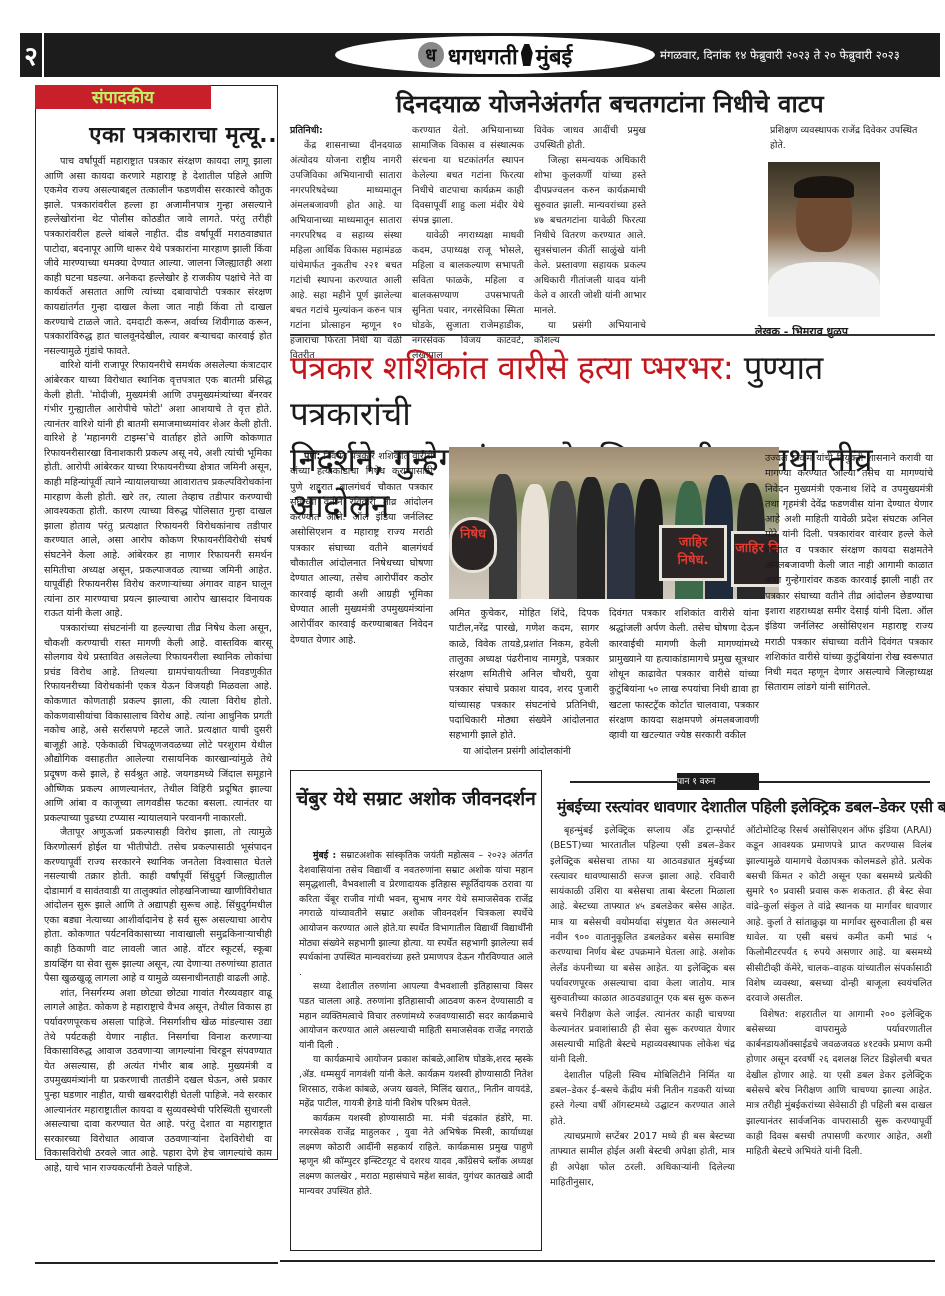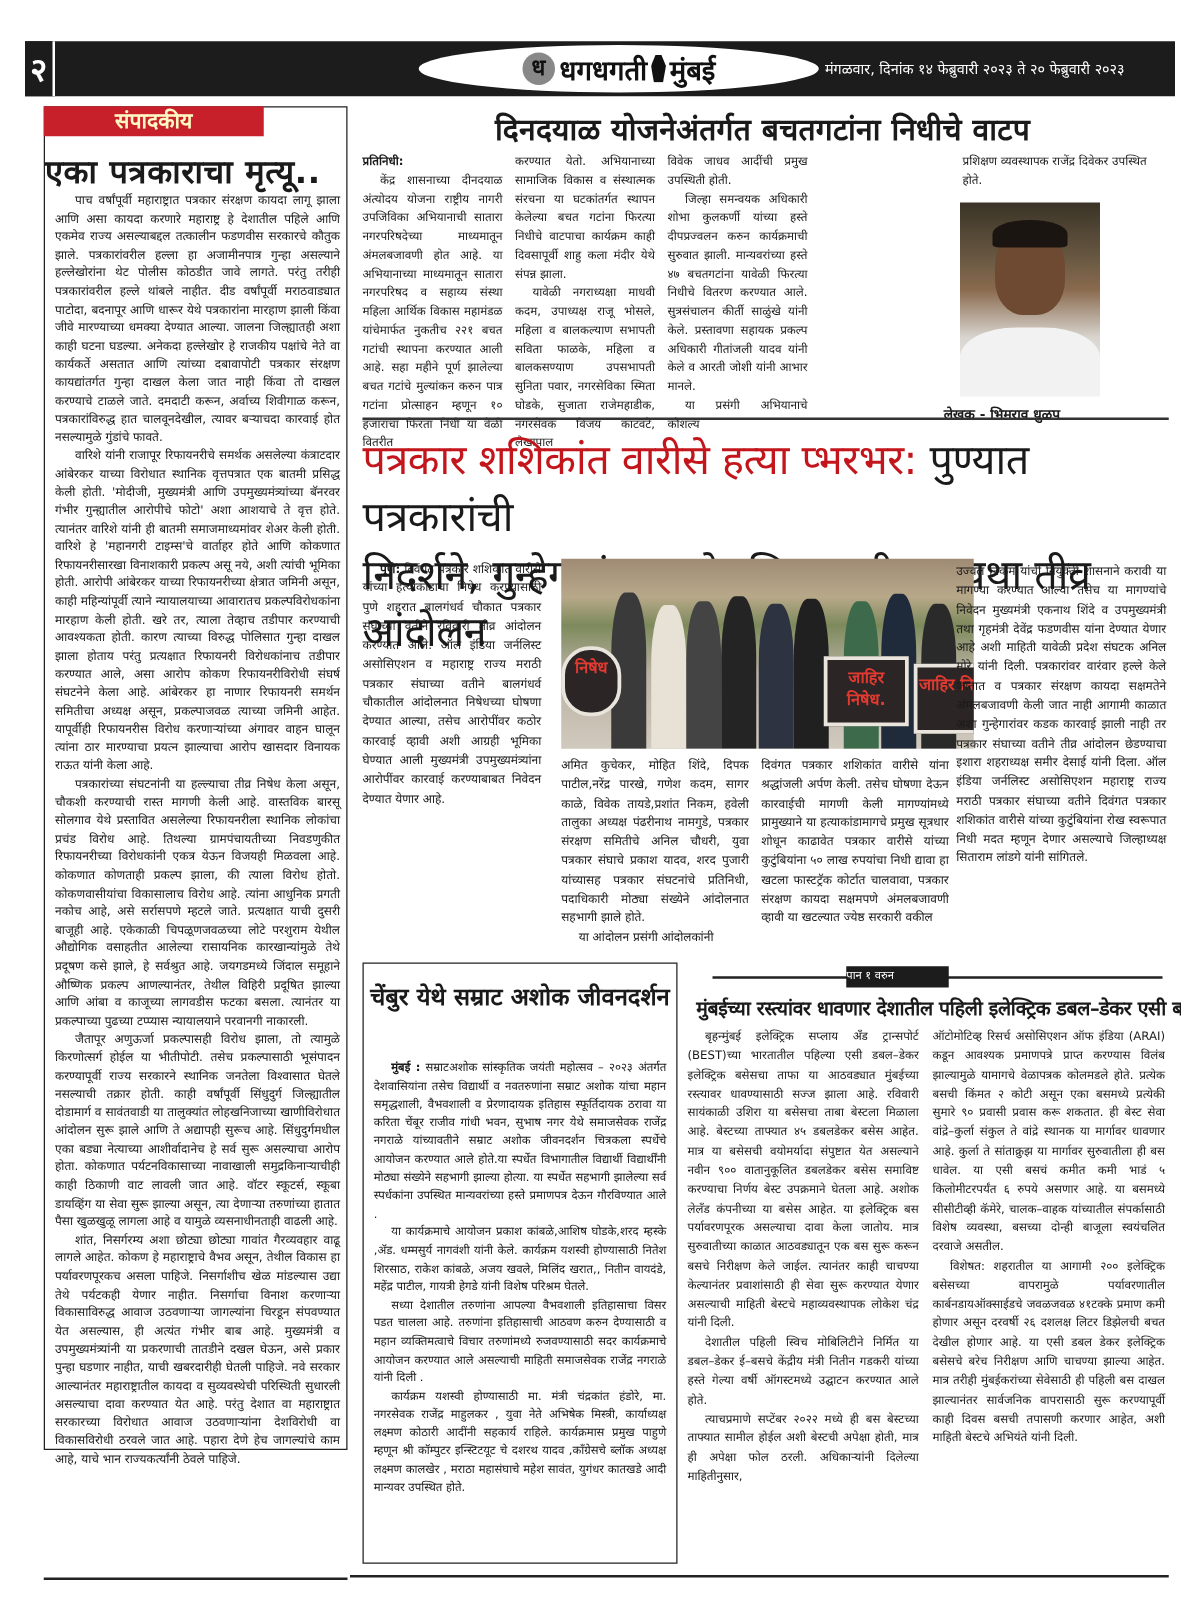--- a/index.html
+++ b/index.html
@@ -9,22 +9,22 @@
   
   .masthead { position: absolute; left: 20px; top: 33px; width: 920px; height: 44px; background: #1c1c1c; display: flex; align-items: center; }
   .page-no { width: 22px; height: 44px; background: #1c1c1c; color: #fff; font-weight: bold; font-size: 26px; display: flex; align-items: center; justify-content: center; border-right: 2px solid #fff; width: 24px; }
   .logo-oval { position: absolute; left: 315px; top: 3px; width: 320px; height: 38px; background: #fff; border-radius: 50%; display: flex; align-items: center; justify-content: center; font-family: "DejaVu Serif", serif; font-weight: bold; font-size: 22px; color: #111; }
   .logo-oval .logo-dha { display: inline-block; width: 26px; height: 26px; border-radius: 50%; background: #888; color: #111; text-align: center; line-height: 26px; margin-right: 4px; font-size: 18px; }
   .logo-oval .logo-hand { display: inline-block; width: 12px; height: 22px; background: #111; margin: 0 3px; clip-path: polygon(30% 0,70% 0,100% 40%,80% 100%,20% 100%,0 40%); }
   .issue-date { position: absolute; left: 640px; top: 0; height: 44px; line-height: 44px; color: #fff; font-size: 11.5px; white-space: nowrap; }
 
   
   .editorial { position: absolute; left: 35px; top: 85px; width: 243px; height: 1075px; border: 1.5px solid #222; }
-  .editorial-tag { position: absolute; left: -1px; top: -1px; width: 176px; height: 24px; background: #c8202a; color: #fef9c3; font-weight: bold; font-size: 17px; text-align: center; line-height: 24px; }
-  .editorial-title { position: absolute; left: 0; top: 32px; width: 100%; text-align: left; font-size: 26px; font-weight: bold; letter-spacing: 0.5px; }
+  .editorial-tag { position: absolute; left: -1px; top: -1px; width: 176px; height: 24px; background: #c8202a; color: #bef264; font-weight: bold; font-size: 17px; text-align: center; line-height: 24px; }
+  .editorial-title { position: absolute; left: 0; top: 32px; width: 100%; text-align: right; font-size: 22px; font-weight: bold; letter-spacing: 0.5px; }
   .editorial-body { position: absolute; left: 8px; top: 68px; width: 228px; font-size: 9.6px; line-height: 14.6px; text-align: justify; }
   .editorial-body p { text-indent: 16px; }
   .rule-left { position: absolute; left: 35px; top: 1262px; width: 243px; height: 2px; background: #222; }
 
   
   .top-headline { position: absolute; left: 290px; top: 86px; width: 640px; text-align: center; font-size: 24px; font-weight: bold; letter-spacing: 0.2px; }
   .top-cols { position: absolute; left: 290px; top: 122px; width: 470px; display: flex; gap: 10px; }
   .top-col { width: 112px; font-size: 9.4px; line-height: 15px; text-align: justify; }
   .top-col p { text-indent: 14px; }
   .top-col .dateline { font-weight: bold; text-indent: 0; }
@@ -147,31 +147,31 @@
 </div>
 <div class="pune-col3">दिवंगत पत्रकार शशिकांत वारीसे यांना श्रद्धांजली अर्पण केली. तसेच घोषणा देऊन कारवाईची मागणी केली मागण्यांमध्ये प्रामुख्याने या हत्याकांडामागचे प्रमुख सूत्रधार शोधून काढावेत पत्रकार वारीसे यांच्या कुटुंबियांना ५० लाख रुपयांचा निधी द्यावा हा खटला फास्टट्रॅक कोर्टात चालवावा, पत्रकार संरक्षण कायदा सक्षमपणे अंमलबजावणी व्हावी या खटल्यात ज्येष्ठ सरकारी वकील</div>
 <div class="pune-col4">उज्वल निकम यांची नियुक्ती शासनाने करावी या मागण्या करण्यात आल्या तसेच या मागण्यांचे निवेदन मुख्यमंत्री एकनाथ शिंदे व उपमुख्यमंत्री तथा गृहमंत्री देवेंद्र फडणवीस यांना देण्यात येणार आहे अशी माहिती यावेळी प्रदेश संघटक अनिल मोरे यांनी दिली. पत्रकारांवर वारंवार हल्ले केले जातात व पत्रकार संरक्षण कायदा सक्षमतेने अंमलबजावणी केली जात नाही आगामी काळात अशा गुन्हेगारांवर कडक कारवाई झाली नाही तर पत्रकार संघाच्या वतीने तीव्र आंदोलन छेडण्याचा इशारा शहराध्यक्ष समीर देसाई यांनी दिला. ऑल इंडिया जर्नलिस्ट असोसिएशन महाराष्ट्र राज्य मराठी पत्रकार संघाच्या वतीने दिवंगत पत्रकार शशिकांत वारीसे यांच्या कुटुंबियांना रोख स्वरूपात निधी मदत म्हणून देणार असल्याचे जिल्हाध्यक्ष सिताराम लांडगे यांनी सांगितले.</div>
 
 <div class="chembur-box">
   <div class="chembur-title">
     <div>चेंबुर येथे सम्राट अशोक जीवनदर्शन</div>
   </div>
   <div class="chembur-body">
     <p><span class="dateline">मुंबई :</span> <span>सम्राटअशोक सांस्कृतिक जयंती महोत्सव – २०२३ अंतर्गत देशवासियांना तसेच विद्यार्थी व नवतरुणांना सम्राट अशोक यांचा महान समृद्धशाली, वैभवशाली व प्रेरणादायक इतिहास स्फूर्तिदायक ठरावा या करिता चेंबूर राजीव गांधी भवन, सुभाष नगर येथे समाजसेवक राजेंद्र नगराळे यांच्यावतीने सम्राट अशोक जीवनदर्शन चित्रकला स्पर्धेचे आयोजन करण्यात आले होते.या स्पर्धेत विभागातील विद्यार्थी विद्यार्थींनी मोठ्या संख्येने सहभागी झाल्या होत्या. या स्पर्धेत सहभागी झालेल्या सर्व स्पर्धकांना उपस्थित मान्यवरांच्या हस्ते प्रमाणपत्र देऊन गौरविण्यात आले .</span></p>
+    <p>सध्या देशातील तरुणांना आपल्या वैभवशाली इतिहासाचा विसर पडत चालला आहे. तरुणांना इतिहासाची आठवण करुन देण्यासाठी व महान व्यक्तिमत्वाचे विचार तरुणांमध्ये रुजवण्यासाठी सदर कार्यक्रमाचे आयोजन करण्यात आले असल्याची माहिती समाजसेवक राजेंद्र नगराळे यांनी दिली .</p>
     <p>या कार्यक्रमाचे आयोजन प्रकाश कांबळे,आशिष घोडके,शरद म्हस्के ,ॲड. धम्मसुर्य नागवंशी यांनी केले. कार्यक्रम यशस्वी होण्यासाठी नितेश शिरसाठ, राकेश कांबळे, अजय खवले, मिलिंद खरात,, नितीन वायदंडे, महेंद्र पाटील, गायत्री हेगडे यांनी विशेष परिश्रम घेतले.</p>
-    <p>सध्या देशातील तरुणांना आपल्या वैभवशाली इतिहासाचा विसर पडत चालला आहे. तरुणांना इतिहासाची आठवण करुन देण्यासाठी व महान व्यक्तिमत्वाचे विचार तरुणांमध्ये रुजवण्यासाठी सदर कार्यक्रमाचे आयोजन करण्यात आले असल्याची माहिती समाजसेवक राजेंद्र नगराळे यांनी दिली .</p>
     <p>कार्यक्रम यशस्वी होण्यासाठी मा. मंत्री चंद्रकांत हंडोरे, मा. नगरसेवक राजेंद्र माहुलकर , युवा नेते अभिषेक मिस्त्री, कार्याध्यक्ष लक्ष्मण कोठारी आदींनी सहकार्य राहिले. कार्यक्रमास प्रमुख पाहुणे म्हणून श्री कॉम्पुटर इन्स्टिटयूट चे दशरथ यादव ,कॉंग्रेसचे ब्लॉक अध्यक्ष लक्ष्मण कालखेर , मराठा महासंघाचे महेश सावंत, युगंधर कातखडे आदी मान्यवर उपस्थित होते.</p>
   </div>
 </div>
 
 <div class="continued-rule"></div>
 <div class="continued-tag">पान १ वरुन</div>
 <div class="best-headline">मुंबईच्या रस्त्यांवर धावणार देशातील पहिली इलेक्ट्रिक डबल–डेकर एसी बस</div>
 <div class="best-col1">
   <p>बृहन्मुंबई इलेक्ट्रिक सप्लाय अँड ट्रान्सपोर्ट (BEST)च्या भारतातील पहिल्या एसी डबल–डेकर इलेक्ट्रिक बसेसचा ताफा या आठवड्यात मुंबईच्या रस्त्यावर धावण्यासाठी सज्ज झाला आहे. रविवारी सायंकाळी उशिरा या बसेसचा ताबा बेस्टला मिळाला आहे. बेस्टच्या ताफ्यात ४५ डबलडेकर बसेस आहेत. मात्र या बसेसची वयोमर्यादा संपुष्टात येत असल्याने नवीन ९०० वातानुकूलित डबलडेकर बसेस समाविष्ट करण्याचा निर्णय बेस्ट उपक्रमाने घेतला आहे. अशोक लेलँड कंपनीच्या या बसेस आहेत. या इलेक्ट्रिक बस पर्यावरणपूरक असल्याचा दावा केला जातोय. मात्र सुरुवातीच्या काळात आठवड्यातून एक बस सुरू करून बसचे निरीक्षण केले जाईल. त्यानंतर काही चाचण्या केल्यानंतर प्रवाशांसाठी ही सेवा सुरू करण्यात येणार असल्याची माहिती बेस्टचे महाव्यवस्थापक लोकेश चंद्र यांनी दिली.</p>
   <p>देशातील पहिली स्विच मोबिलिटीने निर्मित या डबल–डेकर ई–बसचे केंद्रीय मंत्री नितीन गडकरी यांच्या हस्ते गेल्या वर्षी ऑगस्टमध्ये उद्घाटन करण्यात आले होते.</p>
-  <p>त्याचप्रमाणे सप्टेंबर २०२२ मध्ये ही बस बेस्टच्या ताफ्यात सामील होईल अशी बेस्टची अपेक्षा होती, मात्र ही अपेक्षा फोल ठरली. अधिकाऱ्यांनी दिलेल्या माहितीनुसार,</p>
+  <p>त्याचप्रमाणे सप्टेंबर 2017 मध्ये ही बस बेस्टच्या ताफ्यात सामील होईल अशी बेस्टची अपेक्षा होती, मात्र ही अपेक्षा फोल ठरली. अधिकाऱ्यांनी दिलेल्या माहितीनुसार,</p>
 </div>
 <div class="best-col2">
   <p style="text-indent:0">ऑटोमोटिव्ह रिसर्च असोसिएशन ऑफ इंडिया (ARAI) कडून आवश्यक प्रमाणपत्रे प्राप्त करण्यास विलंब झाल्यामुळे यामागचे वेळापत्रक कोलमडले होते. प्रत्येक बसची किंमत २ कोटी असून एका बसमध्ये प्रत्येकी सुमारे ९० प्रवासी प्रवास करू शकतात. ही बेस्ट सेवा वांद्रे–कुर्ला संकुल ते वांद्रे स्थानक या मार्गावर धावणार आहे. कुर्ला ते सांताक्रुझ या मार्गावर सुरुवातीला ही बस धावेल. या एसी बसचं कमीत कमी भाडं ५ किलोमीटरपर्यंत ६ रुपये असणार आहे. या बसमध्ये सीसीटीव्ही कॅमेरे, चालक–वाहक यांच्यातील संपर्कासाठी विशेष व्यवस्था, बसच्या दोन्ही बाजूला स्वयंचलित दरवाजे असतील.</p>
   <p>विशेषत: शहरातील या आगामी २०० इलेक्ट्रिक बसेसच्या वापरामुळे पर्यावरणातील कार्बनडायऑक्साईडचे जवळजवळ ४१टक्के प्रमाण कमी होणार असून दरवर्षी २६ दशलक्ष लिटर डिझेलची बचत देखील होणार आहे. या एसी डबल डेकर इलेक्ट्रिक बसेसचे बरेच निरीक्षण आणि चाचण्या झाल्या आहेत. मात्र तरीही मुंबईकरांच्या सेवेसाठी ही पहिली बस दाखल झाल्यानंतर सार्वजनिक वापरासाठी सुरू करण्यापूर्वी काही दिवस बसची तपासणी करणार आहेत, अशी माहिती बेस्टचे अभियंते यांनी दिली.</p>
 </div>
 <div class="rule-bottom"></div>
 
 </body></html>

